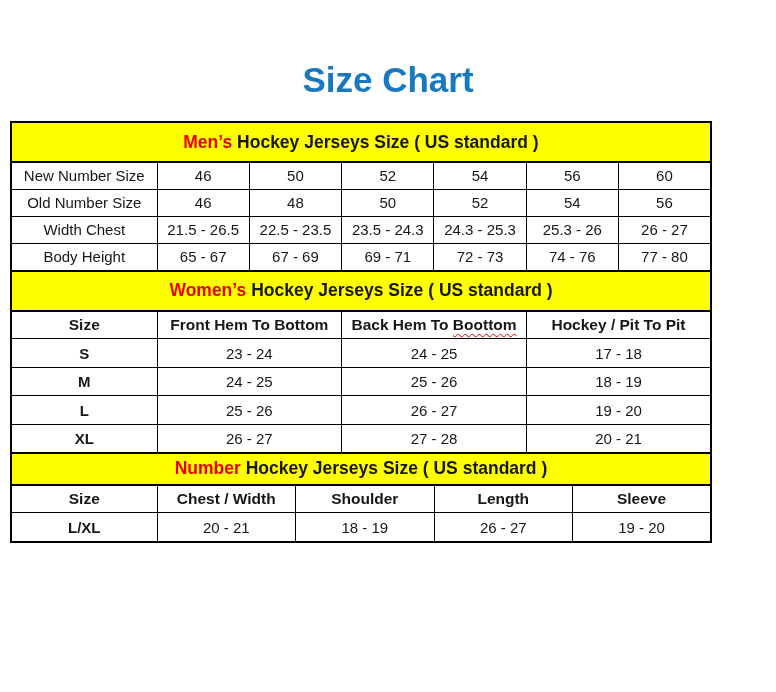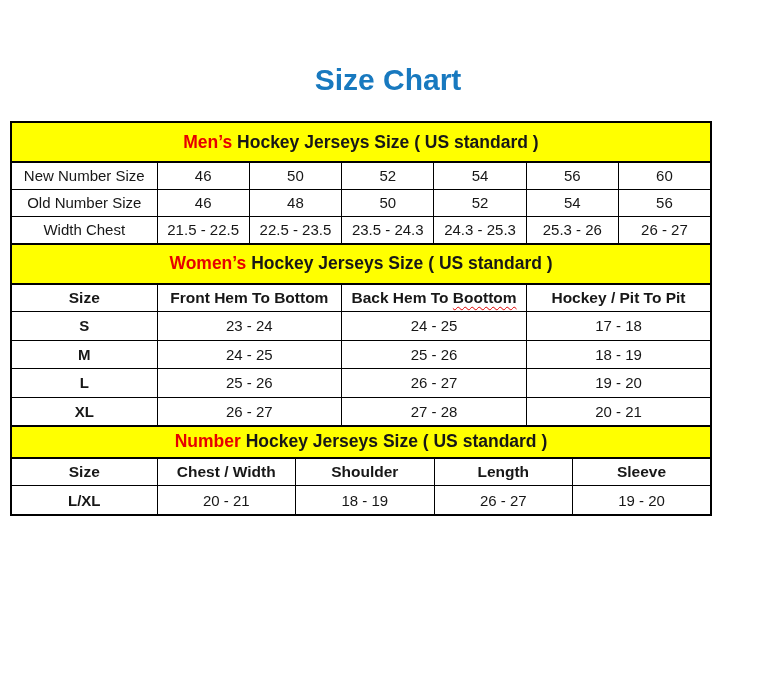--- a/index.html
+++ b/index.html
@@ -7,21 +7,21 @@
   body {
     width: 776px;
     height: 692px;
     font-family: "Liberation Sans", sans-serif;
     color: #171717;
     overflow: hidden;
   }
   .page { position: relative; width: 776px; height: 692px; padding-top: 62px; }
   .title {
     text-align: center;
-    font-size: 30px;
+    font-size: 35px;
     font-weight: bold;
     letter-spacing: 0px;
     color: var(--title-color, #1879bf);
     line-height: 36px;
   }
   .sheet { width: 756px; margin: 23px auto 0; }
   table {
     width: 700px;
     border-collapse: collapse;
     table-layout: fixed;
@@ -106,26 +106,35 @@
           <td class="rowlabel">Old Number Size</td>
           <td>46</td>
           <td>48</td>
           <td>50</td>
           <td>52</td>
           <td>54</td>
           <td>56</td>
         </tr>
         <tr>
           <td class="rowlabel">Width Chest</td>
-          <td>21.5 - 22.5</td>
+          <td>21.5 - 26.5</td>
           <td>22.5 - 23.5</td>
           <td>23.5 - 24.3</td>
           <td>24.3 - 25.3</td>
           <td>25.3 - 26</td>
           <td>26 - 27</td>
+        </tr>
+        <tr>
+          <td class="rowlabel">Body Height</td>
+          <td>65 - 67</td>
+          <td>67 - 69</td>
+          <td>69 - 71</td>
+          <td>72 - 73</td>
+          <td>74 - 76</td>
+          <td>77 - 80</td>
         </tr>
       </tbody>
     </table>
 
     <table class="women-table">
       <colgroup>
         <col class="c0">
           <col class="cn">
           <col class="cn">
           <col class="cn">

